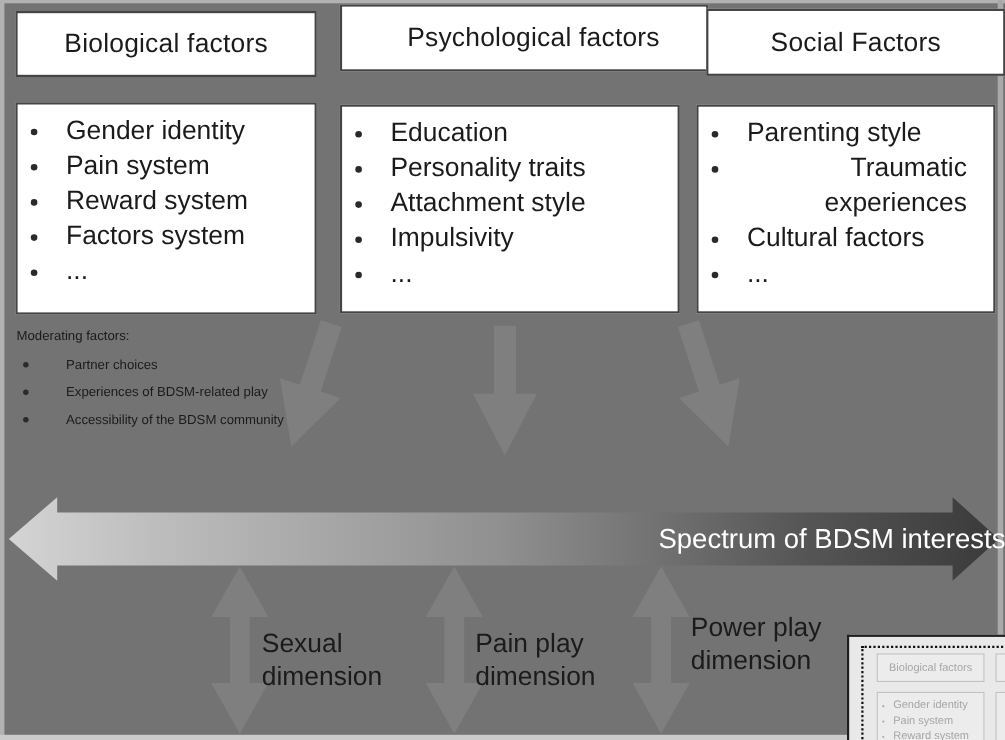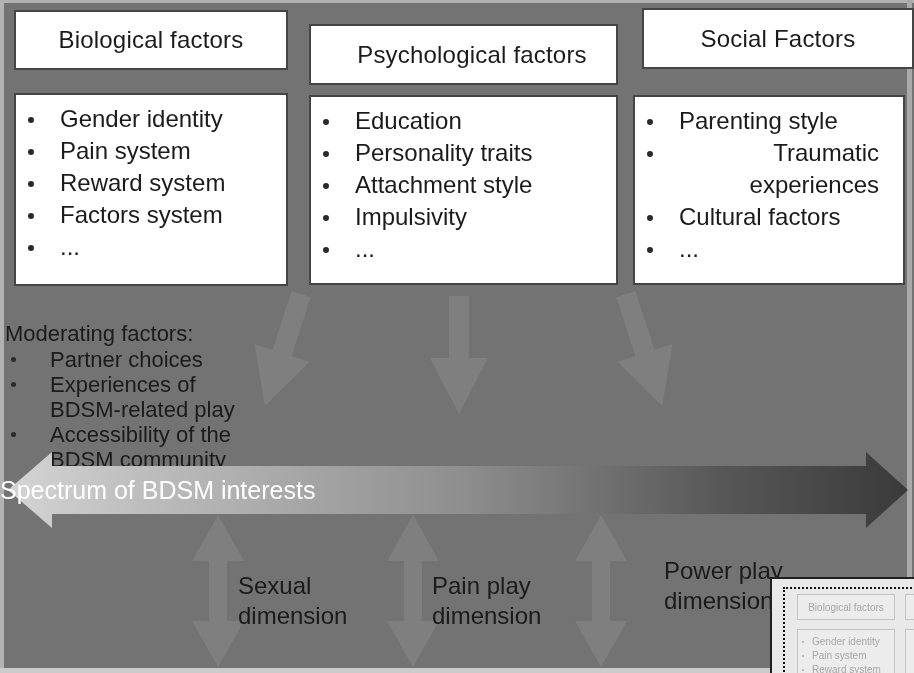--- a/index.html
+++ b/index.html
@@ -20,41 +20,41 @@
               font-size:24px; letter-spacing:0.2px; }
   .listbox { padding:8px 6px 0 10px; }
   .row { display:flex; align-items:flex-start; line-height:32px; font-size:24px; }
   .bullet { width:6px; height:6px; border-radius:50%; background:#2a2a2a;
             margin:14px 0 0 2px; flex:0 0 6px; }
   .row .txt { margin-left:26px; }
   .pad-extra { }
   .col3 .txt { max-width:200px;text-align:right; }
 
   
-  #moderating { position:absolute; left:5px; top:293px; width:262px; z-index:2;
-                font-size:22px; line-height:25px;margin-top:28px; }
+  #moderating { position:absolute; left:15px; top:293px; width:262px; z-index:2;
+                font-size:12px; line-height:25px; }
   #moderating .mod-title { margin-bottom:1px; }
   .mod-row { display:flex; align-items:flex-start;gap:12px; }
   .mod-bullet { width:5px; height:5px; border-radius:50%; background:#2a2a2a;
                 margin:10px 0 0 6px; flex:0 0 5px; }
   .mod-row .txt { margin-left:22px; width:232px; }
 
   
   .dn-arrow { position:absolute; z-index:2; }
   .v-arrow  { position:absolute; z-index:2; }
 
   
   #spectrum-wrap { position:absolute; left:0; top:450px; width:914px; height:80px; z-index:2; }
-  #spectrum-label { position:absolute; left:0; top:476px; width:914px; text-align:left;
+  #spectrum-label { position:absolute; left:0; top:476px; width:914px; text-align:right;
                     color:#ffffff; font-size:25px; z-index:3; }
 
   .dim-label { position:absolute; z-index:2; font-size:24px; line-height:30px; }
   #dim-label-0 { left:238px; top:571px; width:122px; }
   #dim-label-1 { left:432px; top:571px; width:132px; }
-  #dim-label-2 { left:628px; top:556px; width:152px;margin-left:36px; }
+  #dim-label-2 { left:628px; top:556px; width:152px; }
 
   
   #thumb-panel { position:absolute; left:770px; top:577px; width:144px; height:96px;
                  background:#e9e9e9; border-top:2px solid #202020; border-left:2px solid #202020;
                  overflow:hidden; z-index:5; }
   #thumb-dotted { position:absolute; left:11px; top:8px; width:200px; height:160px;
                   border-top:2px dotted #111; border-left:2px dotted #111; }
   .mini-box { position:absolute; border:1px solid #c2c2c2; background:#ececec;
               color:#a6a6a6; font-size:10px; }
   #mini-title-box { left:25px; top:15px; width:98px; height:26px;
@@ -73,21 +73,21 @@
 <div id="stage">
 
   <div class="frame left"></div>
   <div class="frame top"></div>
   <div class="frame right"></div>
   <div class="frame bottom"></div>
 
   <div class="box titlebox" style="left:14px; top:10px; width:274px; height:60px;">
     <span>Biological factors</span>
   </div>
-  <div class="box titlebox" style="left:309px; top:24px; width:309px; height:61px;padding-left:17px;">
+  <div class="box titlebox" style="left:309px; top:4px; width:335px; height:61px;padding-left:17px;">
     <span>Psychological factors</span>
   </div>
   <div class="box titlebox" style="left:614px; top:8px; width:272px; height:61px;margin-left:28px;">
     <span>Social Factors</span>
   </div>
 
   <div class="box listbox" style="left:14px; top:93px; width:274px; height:193px;">
     <div class="row">
         <span class="bullet"></span>
         <span class="txt">Gender identity</span>

